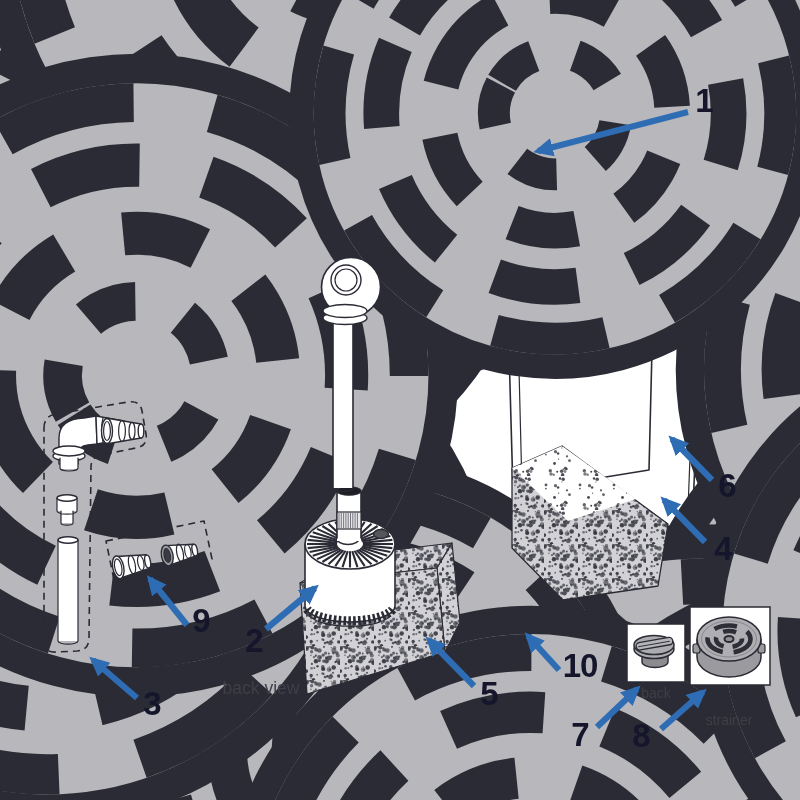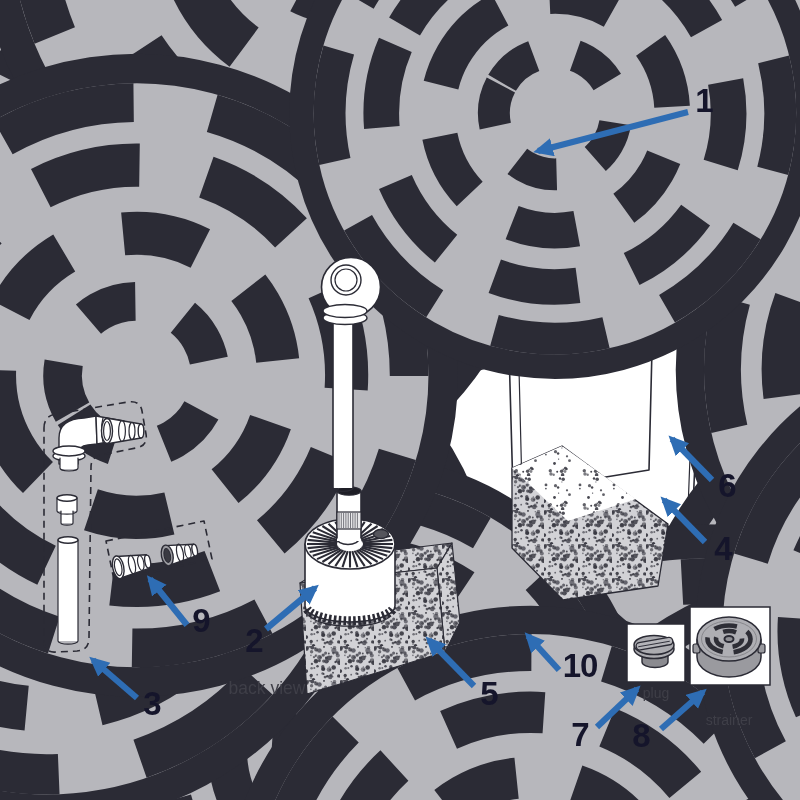--- a/index.html
+++ b/index.html
@@ -402,16 +402,16 @@
 <div class="callout-num" style="left:254px;top:641px;">2</div>
 <div class="callout-num" style="left:152px;top:704px;">3</div>
 <div class="callout-num" style="left:723px;top:549px;">4</div>
 <div class="callout-num" style="left:489px;top:694px;">5</div>
 <div class="callout-num" style="left:727px;top:486px;">6</div>
 <div class="callout-num" style="left:580px;top:735px;">7</div>
 <div class="callout-num" style="left:641px;top:736px;">8</div>
 <div class="callout-num" style="left:201px;top:621px;">9</div>
 <div class="callout-num" style="left:580px;top:666px;text-align:center;">10</div>
 
-<div class="cap cap-back" style="left:267px;top:688px;">back view</div>
-<div class="cap cap-small" style="left:656px;top:693px;">plug</div>
+<div class="cap cap-back" style="left:261px;top:688px;">back view</div>
+<div class="cap cap-small" style="left:656px;top:693px;">back</div>
 <div class="cap cap-small" style="left:729px;top:720px;">strainer</div>
 </div>
 
 </body></html>

